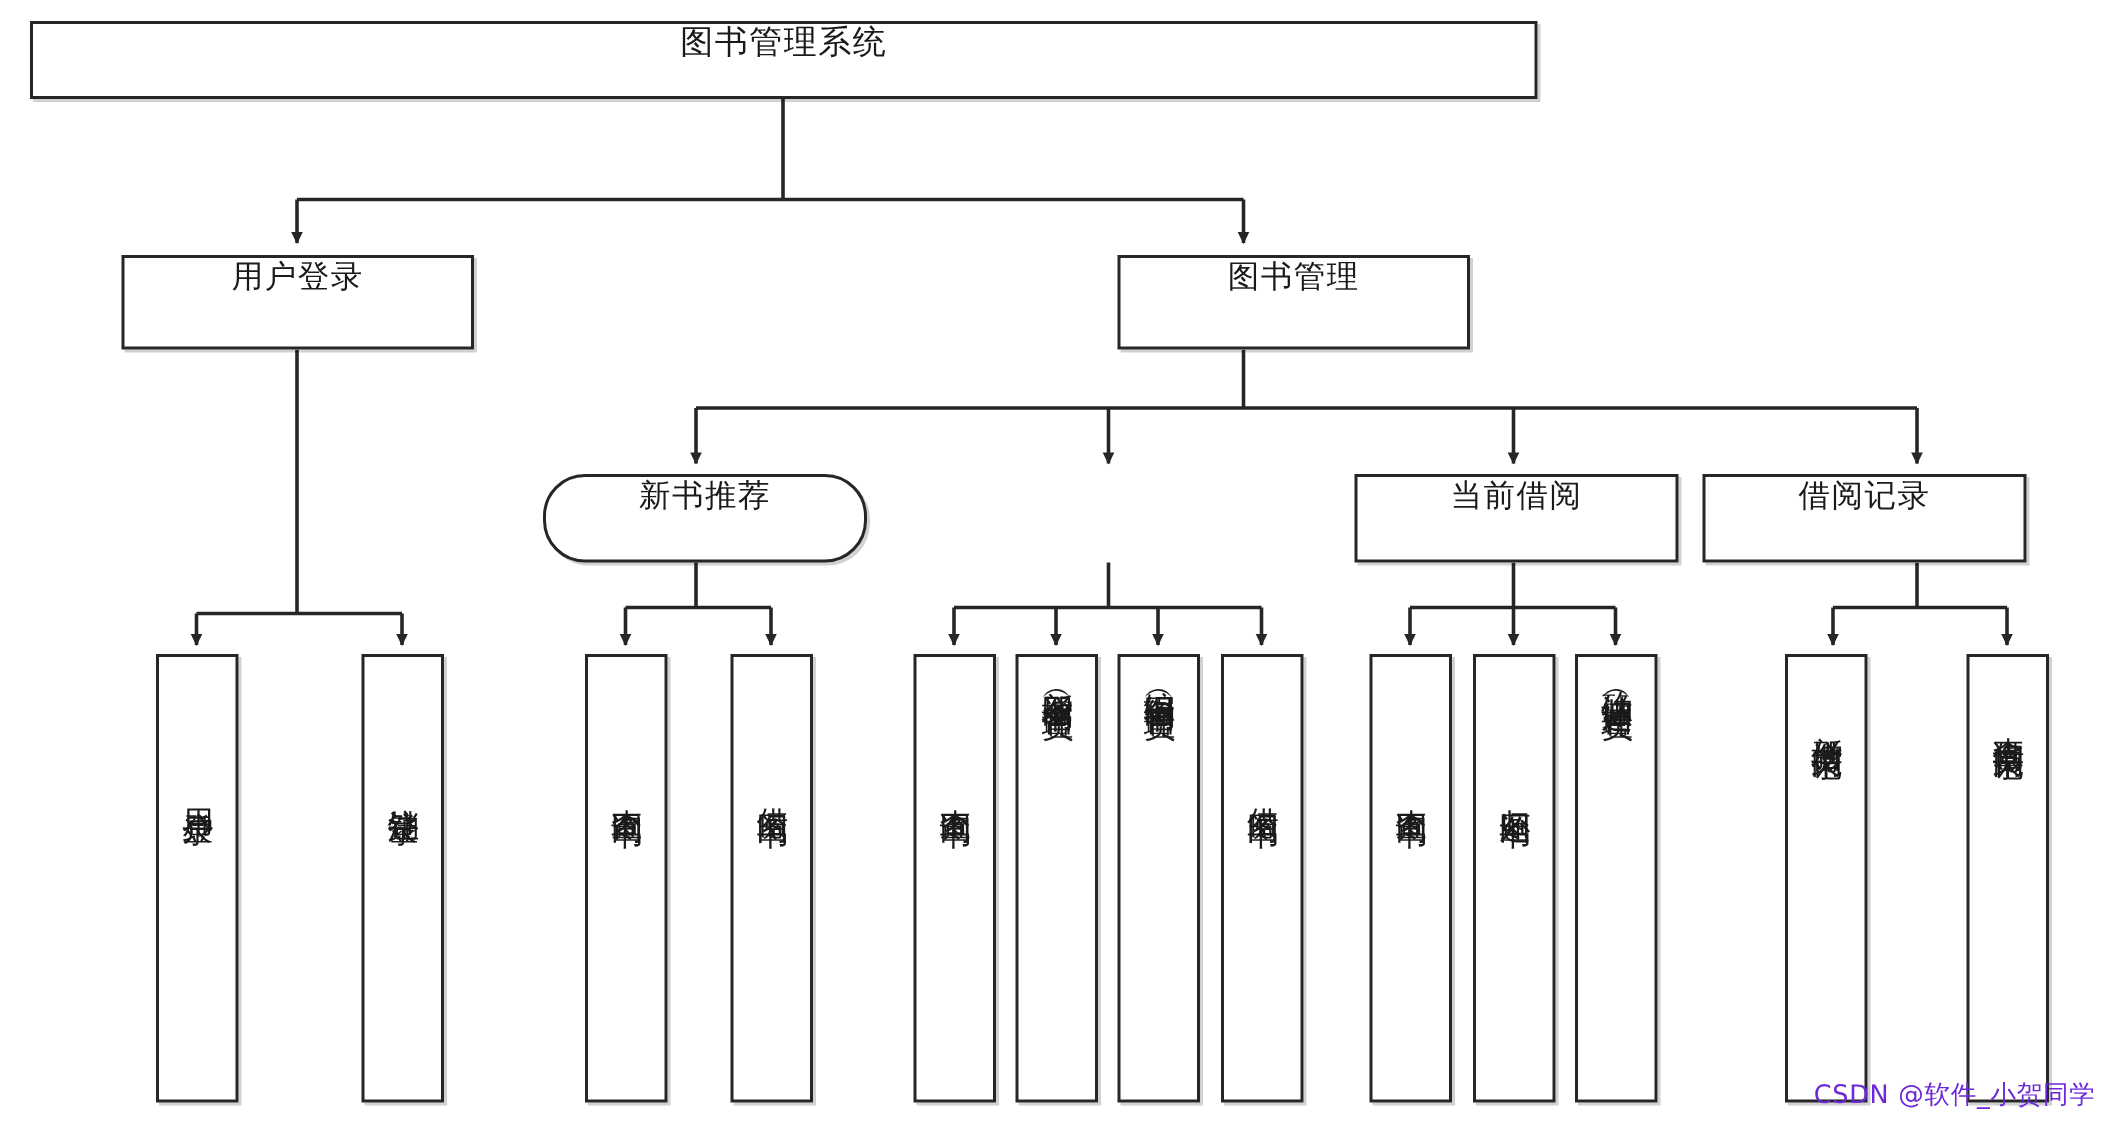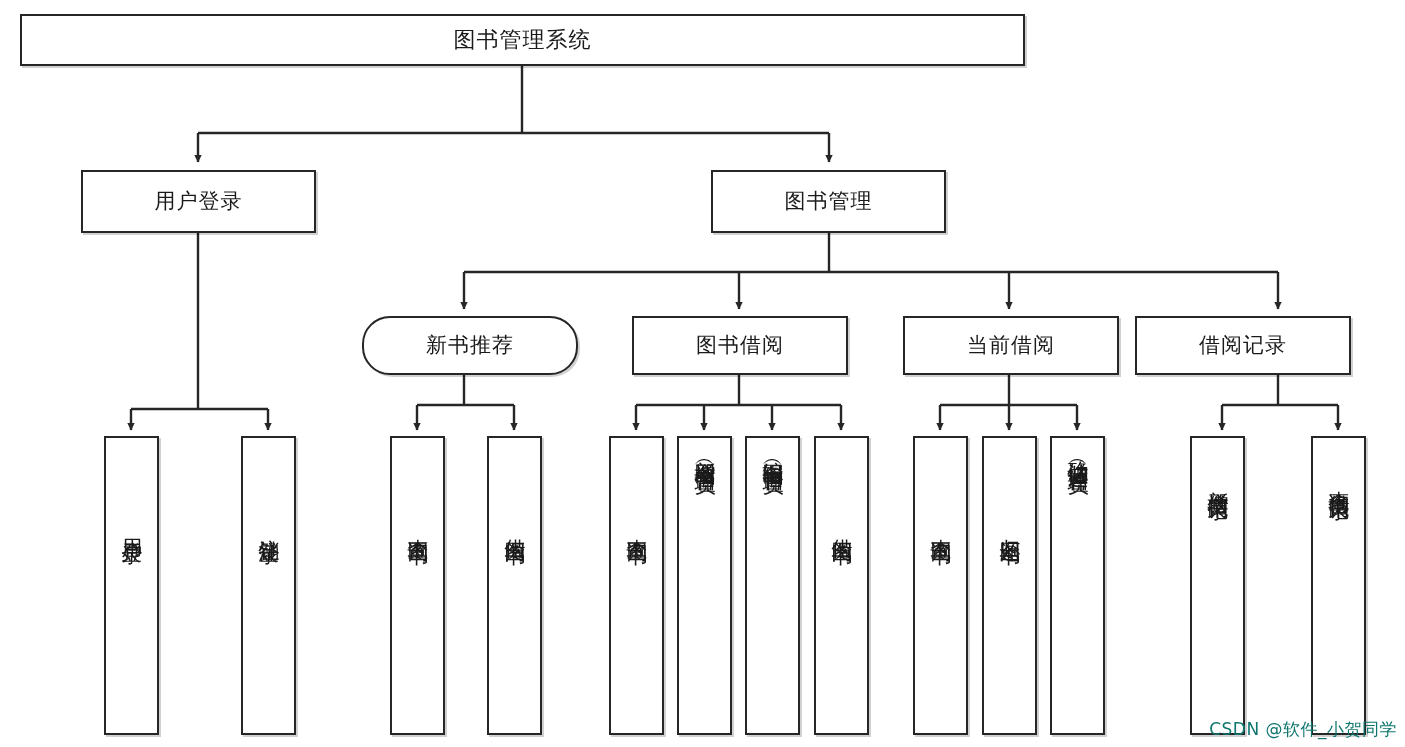--- a/index.html
+++ b/index.html
@@ -21,21 +21,20 @@
     width:1405px; height:747px;
     pointer-events:none;
   }
   .node{
     position:absolute;
     box-sizing:border-box;
     background:#ffffff;
     border:2px solid #262626;
     box-shadow:2px 2px 0 rgba(0,0,0,0.18);
     display:flex;
-    align-items:center;
     justify-content:center;
     z-index:2;
   }
   .node .label{
     font-size:21px;
     line-height:1.18;
     letter-spacing:1px;
     color:#1a1a1a;
     white-space:nowrap;
   }
@@ -55,21 +54,21 @@
     white-space:nowrap;
   }
   .node.vert.mid .label{
     margin-top:78px;
   }
   .watermark{
     position:absolute;
     right:8px;
     bottom:6px;
     font-size:17px;
-    color:#0f766e;
+    color:#6d28d9;
     letter-spacing:0.5px;
     z-index:5;
     white-space:nowrap;
   }
 </style>
 </head>
 <body>
 
 <div id="canvas">
 
@@ -123,29 +122,26 @@
     </g>
   </svg>
 
   <div class="node root" style="left:20px;top:14px;width:1005px;height:52px;">
     <span class="label">图书管理系统</span>
   </div>
 
   <div class="node" style="left:81px;top:170px;width:235px;height:63px;">
     <span class="label">用户登录</span>
   </div>
-  <div class="node" style="left:711px;top:170px;width:235px;height:63px;">
+  <div class="node" style="left:745px;top:170px;width:235px;height:63px;">
     <span class="label">图书管理</span>
   </div>
 
   <div class="node" style="left:362px;top:316px;width:216px;height:59px;border-radius:28px;">
     <span class="label">新书推荐</span>
-  </div>
-  <div class="node" style="left:632px;top:316px;width:216px;height:59px;">
-    <span class="label">图书借阅</span>
   </div>
   <div class="node" style="left:903px;top:316px;width:216px;height:59px;">
     <span class="label">当前借阅</span>
   </div>
   <div class="node" style="left:1135px;top:316px;width:216px;height:59px;">
     <span class="label">借阅记录</span>
   </div>
 
   <div class="node vert mid" style="left:104px;top:436px;width:55px;height:299px;">
     <span class="label">用户登录</span>

